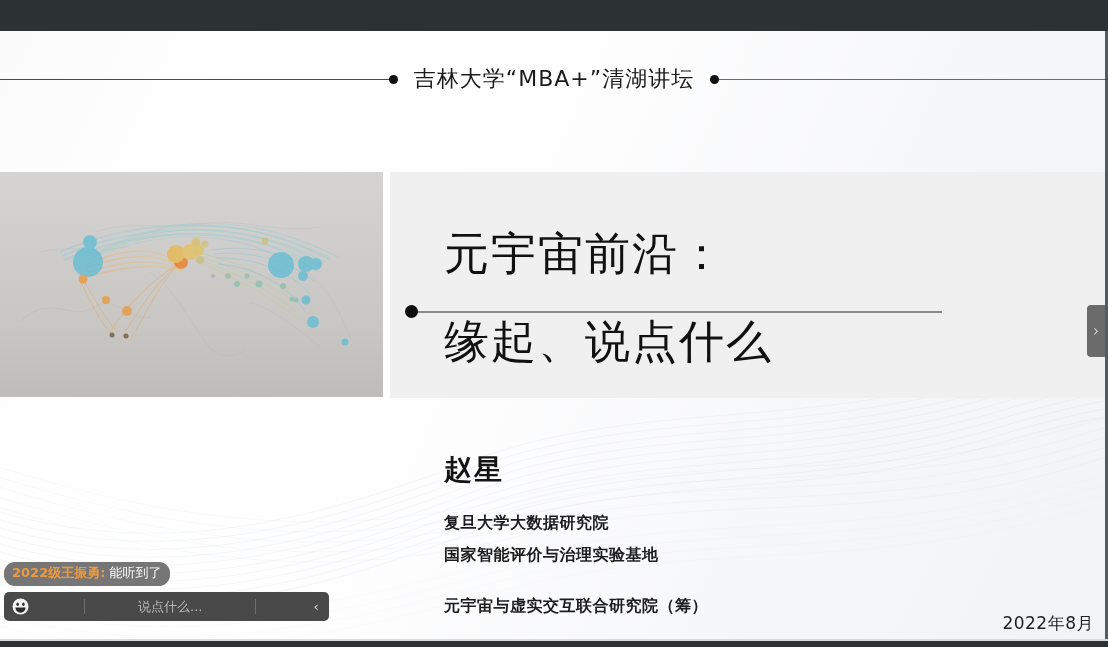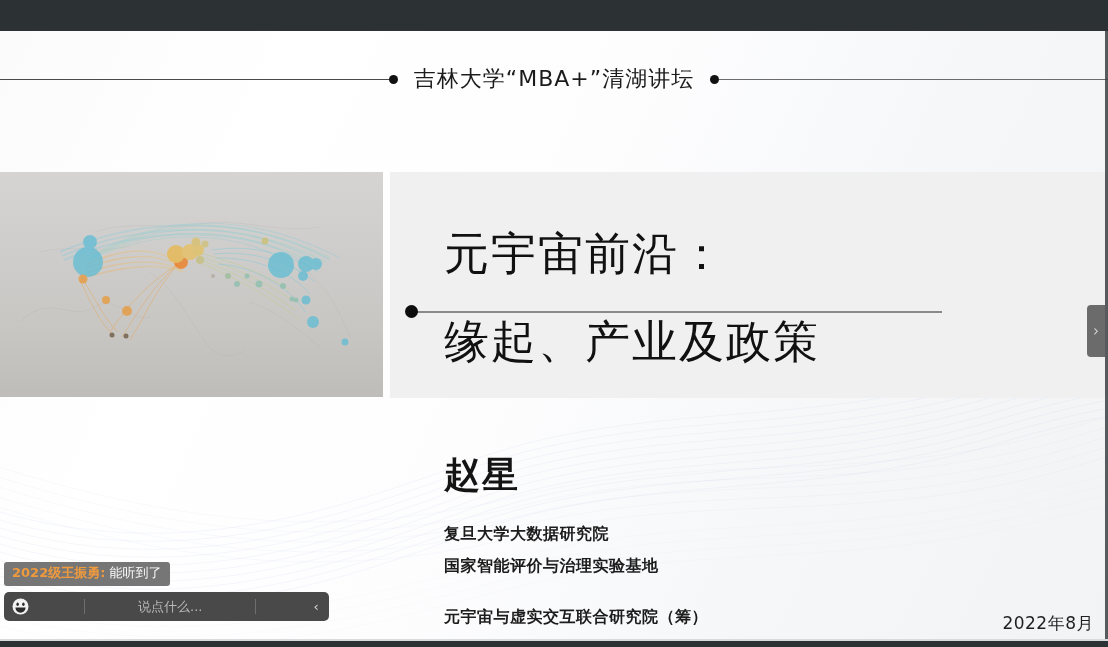--- a/index.html
+++ b/index.html
@@ -162,21 +162,21 @@
     background: #0d0d0d;
   }
 
   
   .speaker {
     position: absolute;
     left: 444px; top: 420px;
     width: 560px;
   }
   .speaker-name {
-    font-size: 36px;
+    font-size: 28px;
     font-weight: bold;
     color: #141414;
     letter-spacing: 2px;
     margin-bottom: 26px;
     font-family: "DejaVu Sans", "Liberation Sans", sans-serif;
   }
   .speaker-aff {
     font-size: 16px;
     font-weight: bold;
     color: #1c1c1c;
@@ -217,21 +217,21 @@
     font-family: "DejaVu Sans", sans-serif;
   }
 
   
   .chat-msg {
     position: absolute;
     left: 4px; top: 562px;
     max-width: 320px;
     padding: 4px 8px 5px 8px;
     background: rgba(96,96,96,.86);
-    border-radius: 3px;
+    border-radius: 11px;
     font-size: 13px;
     line-height: 1.15;
     white-space: nowrap;
     font-family: "DejaVu Sans", "Liberation Sans", sans-serif;
   }
   .chat-user { color: #f09a3e; font-weight: 600; }
   .chat-text { color: #fafafa; }
 
   .chat-bar {
     position: absolute;
@@ -417,21 +417,21 @@
         </g>
       </svg>
     </div>
 
     <div class="title-band"></div>
 
     <div class="title-wrap">
       <div class="title-line1">元宇宙前沿：</div>
       <div class="title-divider"></div>
       <div class="title-divider-dot"></div>
-      <div class="title-line2">缘起、产业及政策</div>
+      <div class="title-line2">缘起、说点什么</div>
     </div>
 
     <div class="speaker">
       <div class="speaker-name">赵星</div>
       <div class="speaker-aff">复旦大学大数据研究院</div>
       <div class="speaker-aff">国家智能评价与治理实验基地</div>
       <div class="speaker-aff">元宇宙与虚实交互联合研究院（筹）</div>
     </div>
 
     <div class="slide-date">2022年8月</div>

